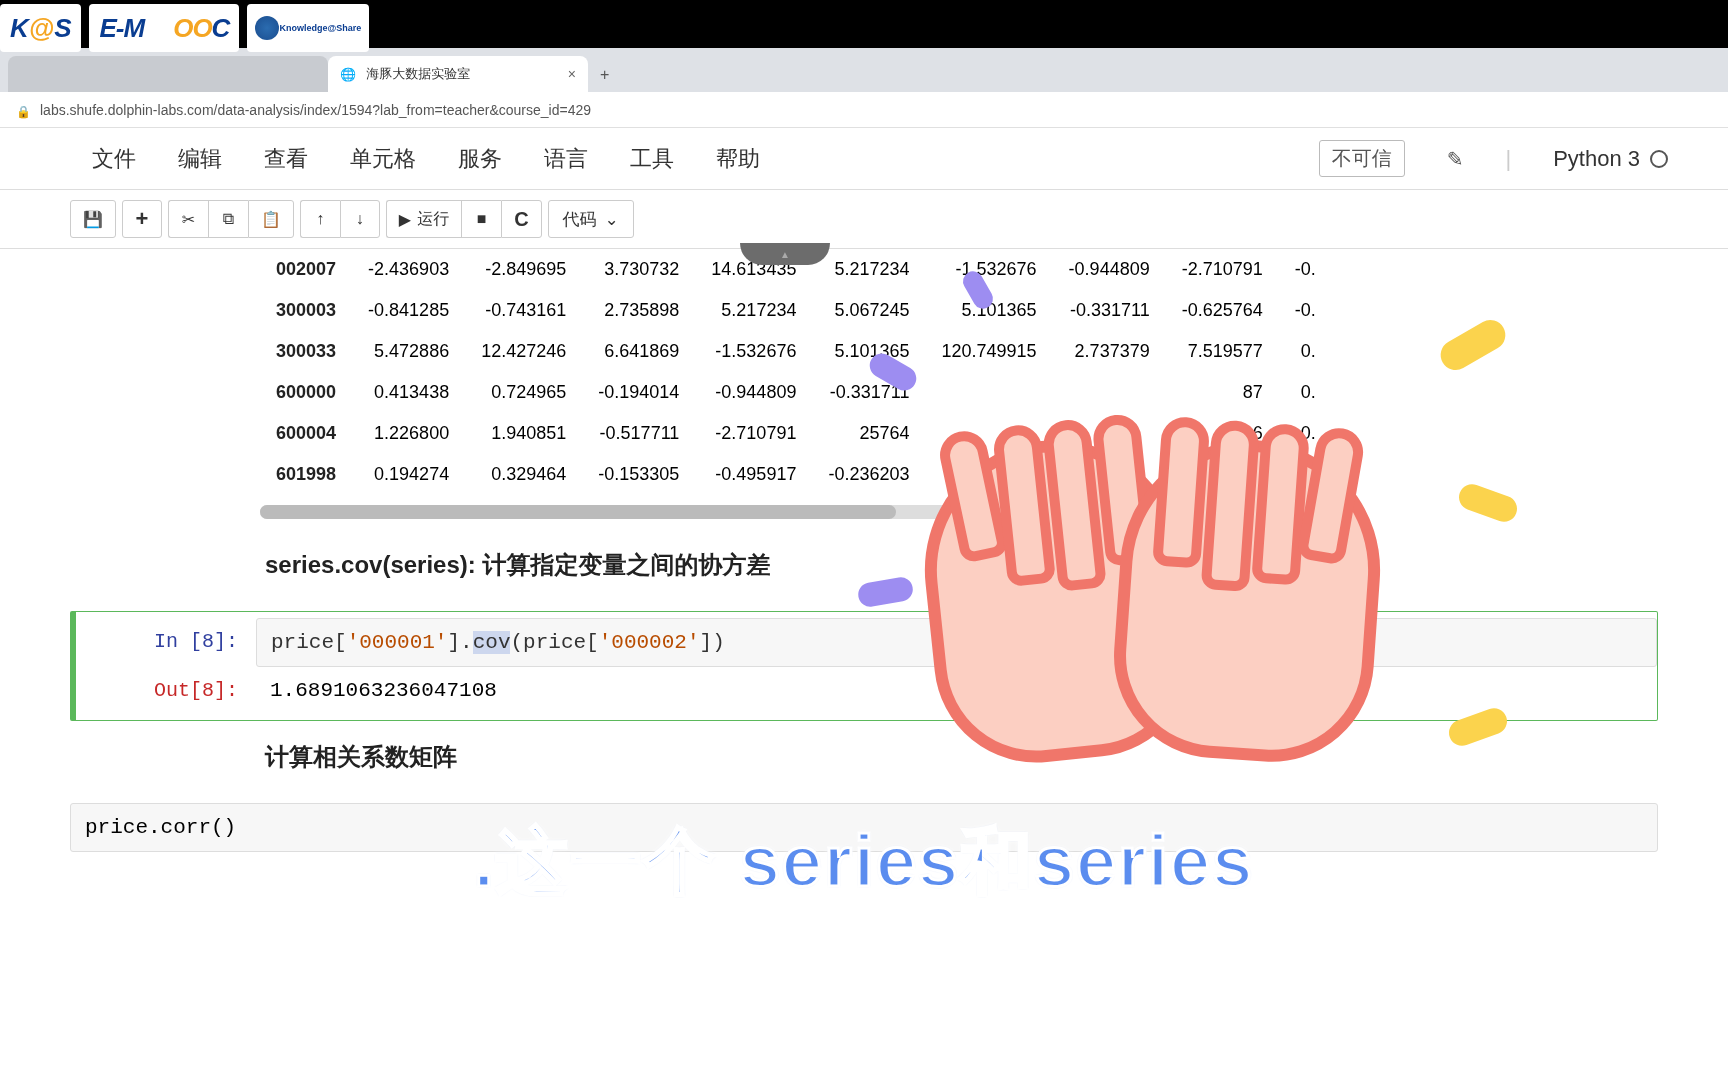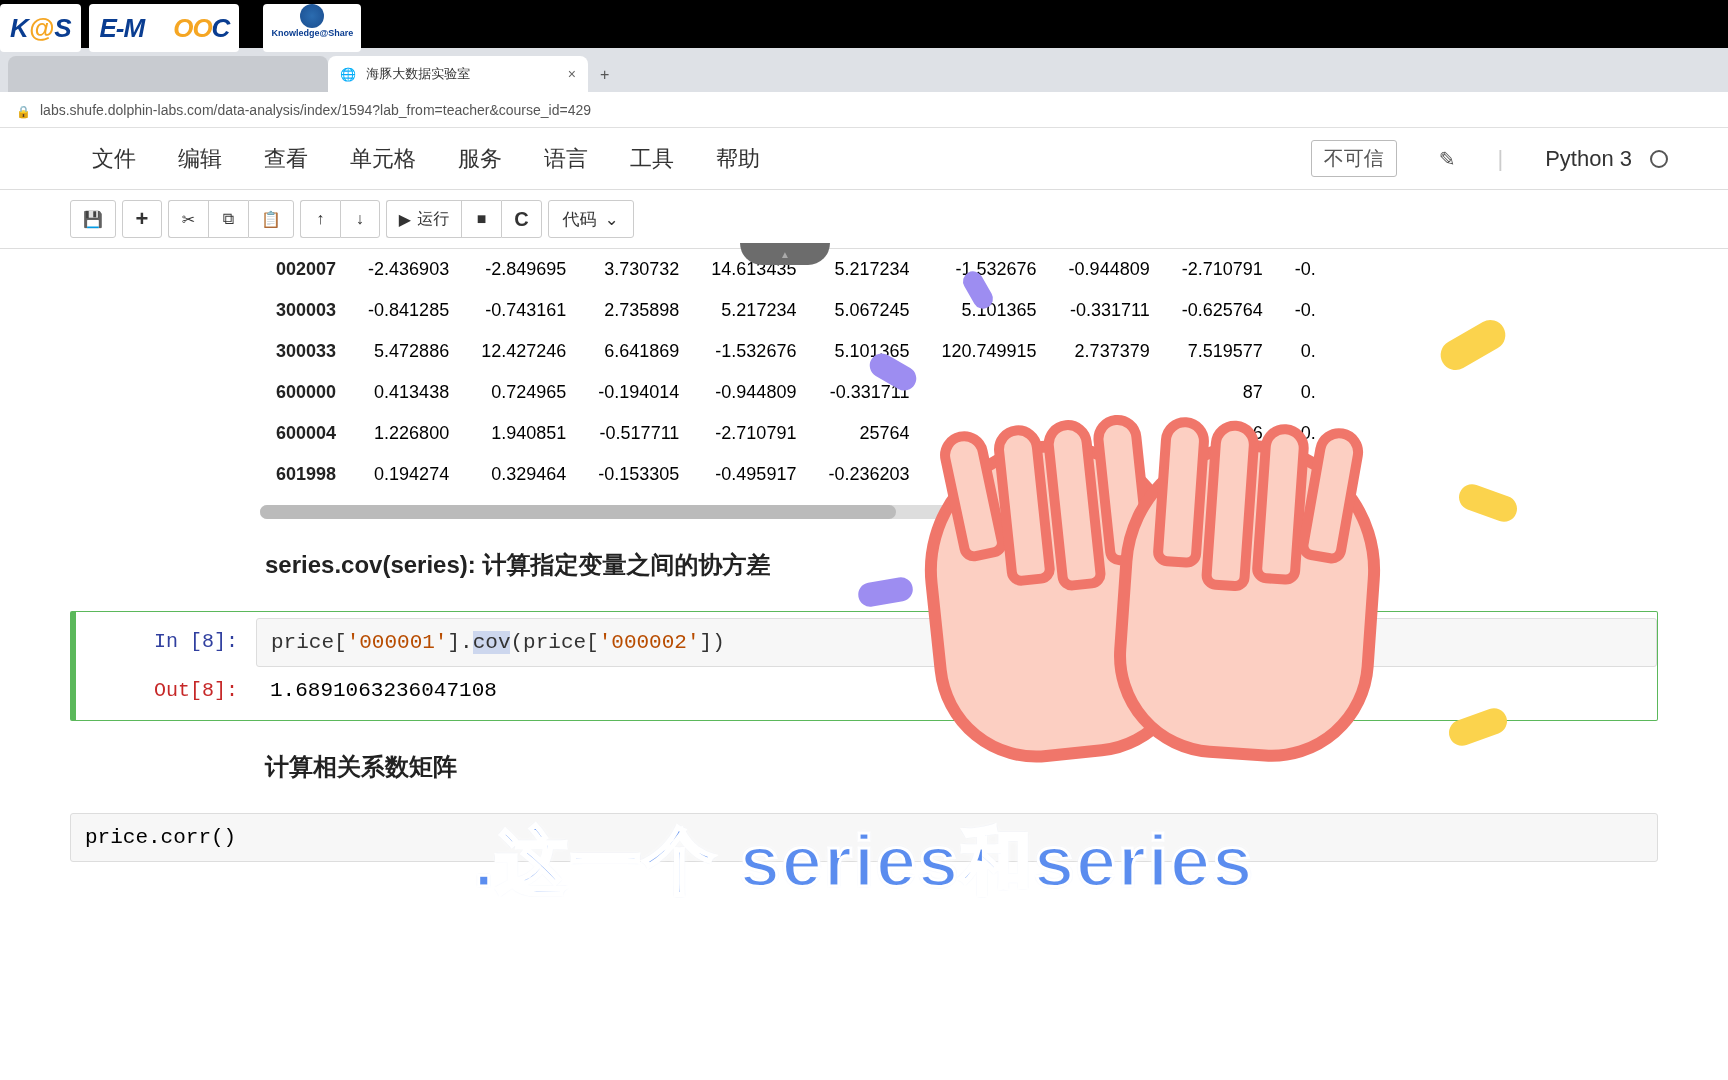--- a/index.html
+++ b/index.html
@@ -35,22 +35,22 @@
     font-weight: bold;
     display: flex;
     align-items: center;
     height: 48px;
   }
   .logo-kas { color: #0a3d91; font-size: 26px; font-style: italic; }
   .logo-kas .at { color: #f5a623; }
   .logo-emooc { color: #0a3d91; font-size: 26px; font-style: italic; letter-spacing: -1px; }
   .logo-emooc .oo { color: #f5a623; margin-left: 29px; }
   .logo-knowledge {
-    display: flex; flex-direction: column; align-items: center;
-    font-size: 9px; color: #0a3d91; padding: 0 8px; margin-left: 16px;
+    display: flex; flex-direction: row; align-items: center;
+    font-size: 9px; color: #0a3d91; padding: 0 8px;
   }
   .logo-knowledge .globe { width: 24px; height: 24px; border-radius: 50%; background: radial-gradient(circle, #2b6cb0, #1a4d8f); }
   .browser-tabs {
     height: 44px;
     background: #dee1e6;
     display: flex;
     align-items: flex-end;
     padding-left: 8px;
   }
   .tab {
@@ -96,21 +96,21 @@
     color: #333;
     border-bottom: 1px solid #ddd;
   }
   .nb-menubar .menu-item { cursor: pointer; }
   .nb-menubar .spacer { flex: 1; }
   .nb-trust {
     border: 1px solid #bbb; padding: 4px 12px; border-radius: 3px;
     font-size: 20px; color: #555;
   }
   .nb-edit-icon { font-size: 20px; color: #555; cursor: pointer; }
-  .nb-kernel { font-size: 22px; color: #333; display: flex; align-items: center; gap: 18px; }
+  .nb-kernel { font-size: 22px; color: #333; display: flex; align-items: center; gap: 10px; }
   .kernel-circle { width: 18px; height: 18px; border: 2.5px solid #555; border-radius: 50%; }
   .nb-toolbar {
     display: flex;
     align-items: center;
     padding: 10px 70px;
     gap: 6px;
     border-bottom: 1px solid #ddd;
   }
   .tb-btn {
     border: 1px solid #ccc;
@@ -475,21 +475,21 @@
             <span class="n">price[</span><span class="s">'000001'</span><span class="n">].</span><span class="n sel">cov</span><span class="n">(price[</span><span class="s">'000002'</span><span class="n">])</span>
           </div>
         </div>
         <div style="display:flex">
           <div class="cell-prompt out">Out[8]:</div>
           <div class="cell-body">1.6891063236047108</div>
         </div>
       </div>
     </div>
 
-    <div class="md-heading" style="margin-top:30px">计算相关系数矩阵</div>
+    <div class="md-heading" style="margin-top:20px">计算相关系数矩阵</div>
 
     <div class="cell">
       <div class="cell-body cell-input code">price.corr()</div>
     </div>
 
   </div>
 </div>
 
 <div class="hands-overlay">
   <div class="palm left">

